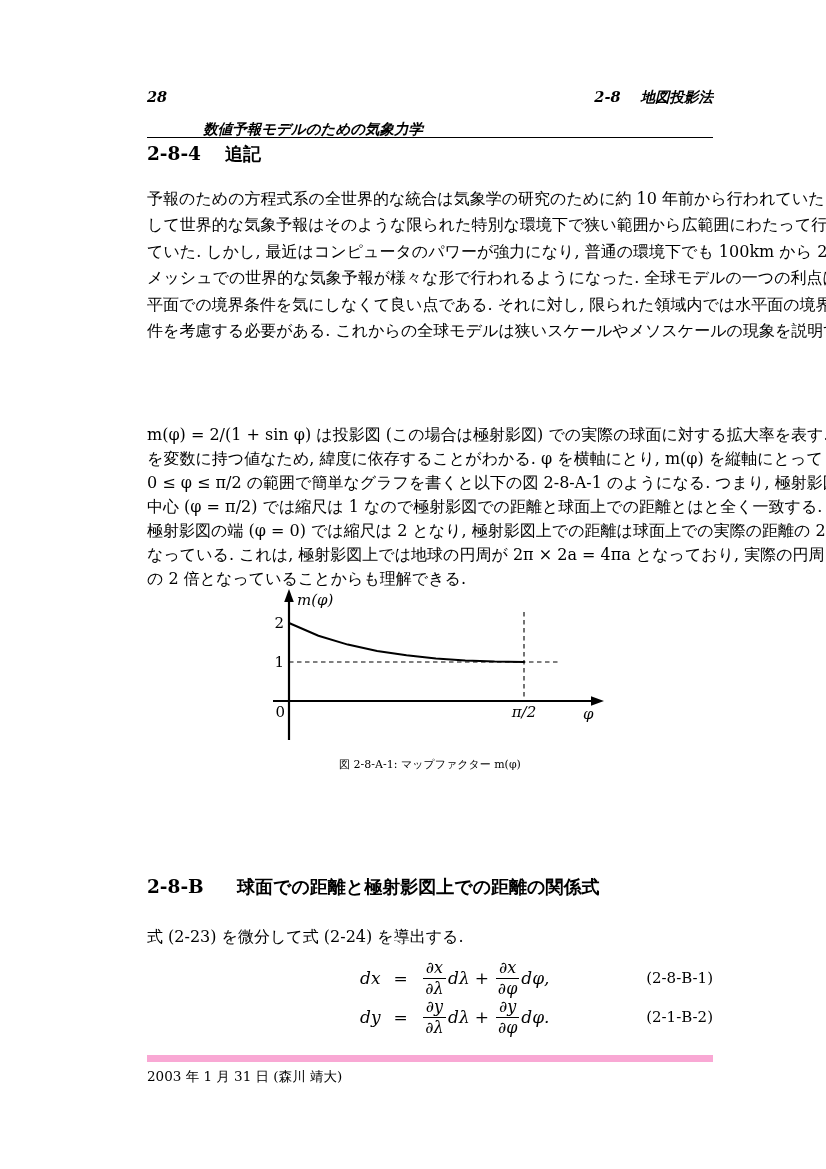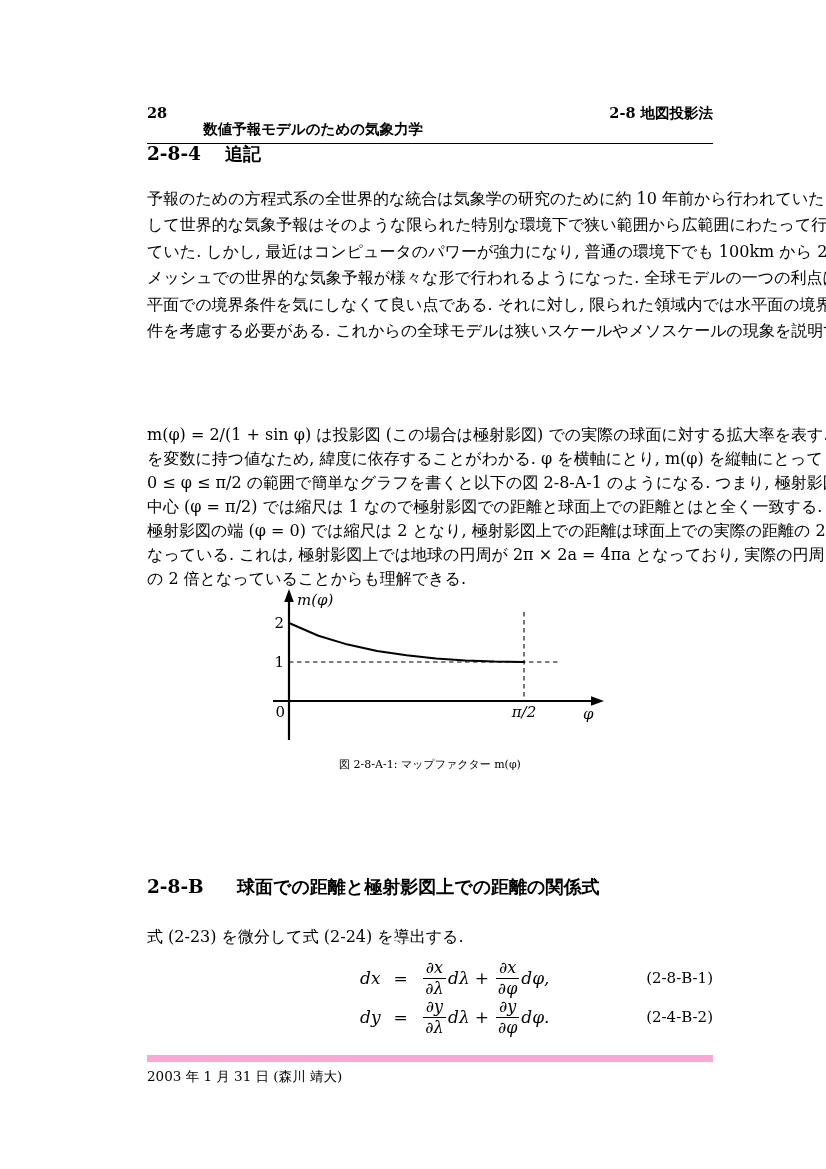--- a/index.html
+++ b/index.html
@@ -7,25 +7,25 @@
     position:relative;width:826px;height:1169px;margin:0 auto;
     background:#ffffff;color:#000;overflow:hidden;
     font-family:"DejaVu Serif","Liberation Serif",serif;
   }
   .blk{position:absolute;left:147px;width:566px;}
   .gothic{font-family:"DejaVu Sans","Liberation Sans",sans-serif;font-weight:bold;}
   .serif-b{font-weight:bold;}
   .math-i{font-style:italic;}
 
   
-  .header{top:89px;display:flex;align-items:center;
-    font-size:14.5px;line-height:16px;border-bottom:1.2px solid #000;padding-bottom:6px;}
+  .header{top:89px;display:flex;align-items:flex-start;
+    font-size:14.5px;line-height:16px;border-bottom:1.2px solid #000;font-style:italic;}
   .header .pgnum{font-weight:bold;}
   .header .ltitle{margin-left:36px;font-size:14.5px;margin-top:32px;}
-  .header .rtitle{margin-left:auto;display:flex;gap:5px;align-items:baseline;}
+  .header .rtitle{margin-left:auto;display:flex;gap:20px;align-items:baseline;}
 
   
   .sec-heading{display:flex;align-items:baseline;font-size:18.5px;line-height:26px;}
   .sec-heading .sec-num{font-weight:bold;min-width:78px;}
   .sec-heading.wide .sec-num{min-width:90px;}
   .sec-heading .sec-title{font-size:18px;}
 
   
   .para{font-size:16px;}
   .para .pline{white-space:nowrap;}
@@ -147,20 +147,20 @@
         <span class="num">∂y</span>
         <span class="den">∂λ</span>
       </span>
     <span class="eq-d">dλ</span>
     <span class="eq-op">+</span>
     <span class="frac">
         <span class="num">∂y</span>
         <span class="den">∂φ</span>
       </span>
     <span class="eq-d">dφ.</span>
-    <span class="eq-tag">(2-4-B-2)</span>
+    <span class="eq-tag">(2-1-B-2)</span>
   </div>
 
   <div class="blk footer">
     <span>2003 年 1 月 31 日 (森川 靖大)</span>
   </div>
 
 </div>
 
 </body></html>

